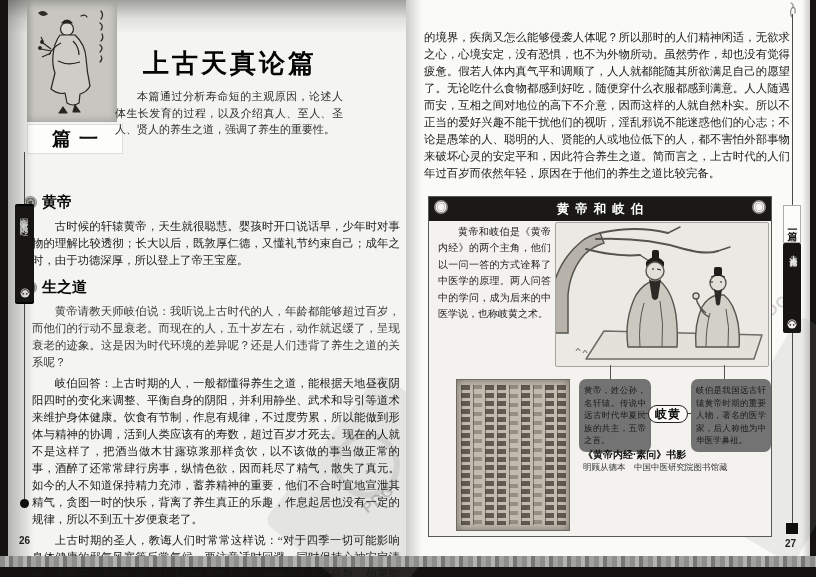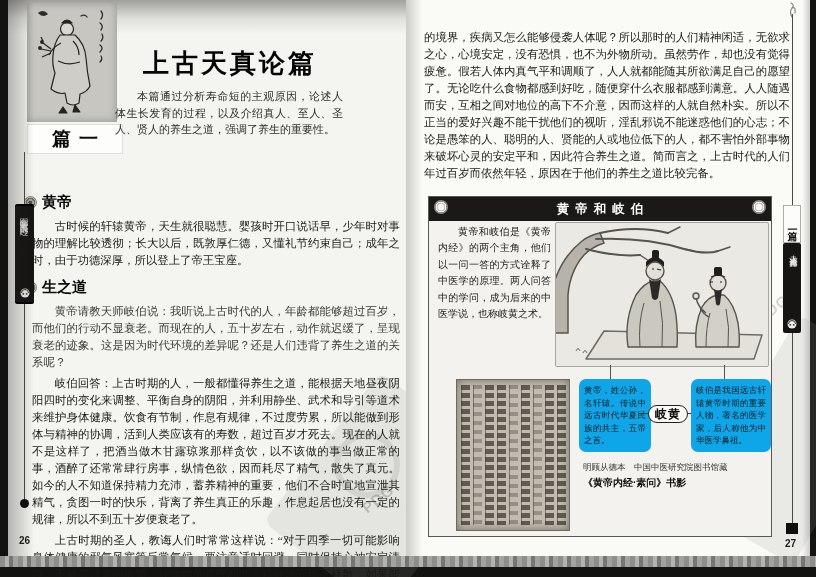--- a/index.html
+++ b/index.html
@@ -68,37 +68,37 @@
   .fb-title{color:#fbfbf9;font-family:"Liberation Sans",sans-serif;font-weight:bold;font-size:12.5px;letter-spacing:6px;text-indent:6px;}
   .seal-icon{position:absolute;top:3px;width:14px;height:14px;border-radius:50%;
       background:radial-gradient(circle,#f6f5f2 0 3px,#c9c8c4 3px 4.5px,#f0efec 4.5px 5.5px,#908e89 5.5px 7px);}
   .seal-l{left:5px;} .seal-r{right:5px;}
   .fb-intro{position:absolute;left:9px;top:27px;width:113px;font-size:10px;line-height:16.4px;
       text-align:justify;text-indent:2em;color:#1b1b19;}
   .fb-art{position:absolute;left:126px;top:25px;width:212px;height:143px;background:#ebe9e4;
       border:1px solid #a6a49f;border-radius:2px;overflow:hidden;}
   .conn{position:absolute;width:1px;height:14px;background:#55534f;top:168px;}
   .conn-a{left:181px;} .conn-b{left:295px;}
-  .callout{position:absolute;top:182px;background:#0ea5e9;border-radius:7px;padding:5px;
+  .callout{position:absolute;top:182px;background:#737373;border-radius:7px;padding:5px;
       font-size:8.5px;line-height:12.5px;color:#191917;text-align:justify;}
   .co-left{left:150px;width:62px;}
   .co-right{left:262px;width:70px;}
   .badge{position:absolute;left:219px;top:208px;width:38px;height:16px;background:#fbfaf7;border:1.5px solid #22211f;
       border-radius:9px;display:flex;align-items:center;justify-content:center;
       font-family:"Liberation Sans",sans-serif;font-weight:bold;font-size:12px;letter-spacing:1px;color:#0d0d0c;}
   .badge::before,.badge::after{content:"";position:absolute;top:7px;height:1px;width:9px;background:#3a3936;}
   .badge::before{left:-10px;} .badge::after{right:-10px;}
   .photo{position:absolute;left:27px;top:182px;width:114px;height:152px;background:#c2bcb0;
       border:1px solid #6f6a60;box-sizing:border-box;display:flex;gap:3px;padding:5px 4px;overflow:hidden;
       box-shadow:inset 0 0 10px rgba(40,35,28,.5);}
   .photo .col{flex:1 0 auto;width:8px;border-left:1px solid rgba(70,62,50,.55);
       background:repeating-linear-gradient(180deg,rgba(45,38,30,.65) 0 5px,rgba(0,0,0,0) 5px 8px);}
   .photo .col.lite{background:repeating-linear-gradient(180deg,rgba(45,38,30,.3) 0 4px,rgba(0,0,0,0) 4px 9px);}
   .cap-title{position:absolute;left:154px;top:251px;font-family:"Liberation Sans",sans-serif;
-      font-weight:bold;font-size:10px;color:#111110;margin-top:28px;}
+      font-weight:bold;font-size:10px;color:#111110;}
   .cap-sub{position:absolute;left:154px;top:265px;font-size:8.5px;color:#33332f;}
   .cap-body{position:absolute;left:154px;top:277px;width:182px;font-size:8.8px;line-height:10.4px;
       text-align:justify;text-indent:2em;color:#2c2c29;}
   
   .wm-band{position:absolute;background:rgba(150,148,142,.16);border-radius:10px;transform:rotate(38deg);}
   .wm-band-l{left:298px;top:398px;width:150px;height:190px;}
   .wm-band-r{left:330px;top:330px;width:120px;height:220px;transform:rotate(30deg);}
   .wm-circle{position:absolute;left:326px;top:432px;width:54px;height:54px;border-radius:50%;
       border:6px solid rgba(128,126,120,.18);}
   .wm-pdg{position:absolute;font-family:"Liberation Sans",sans-serif;font-weight:bold;

